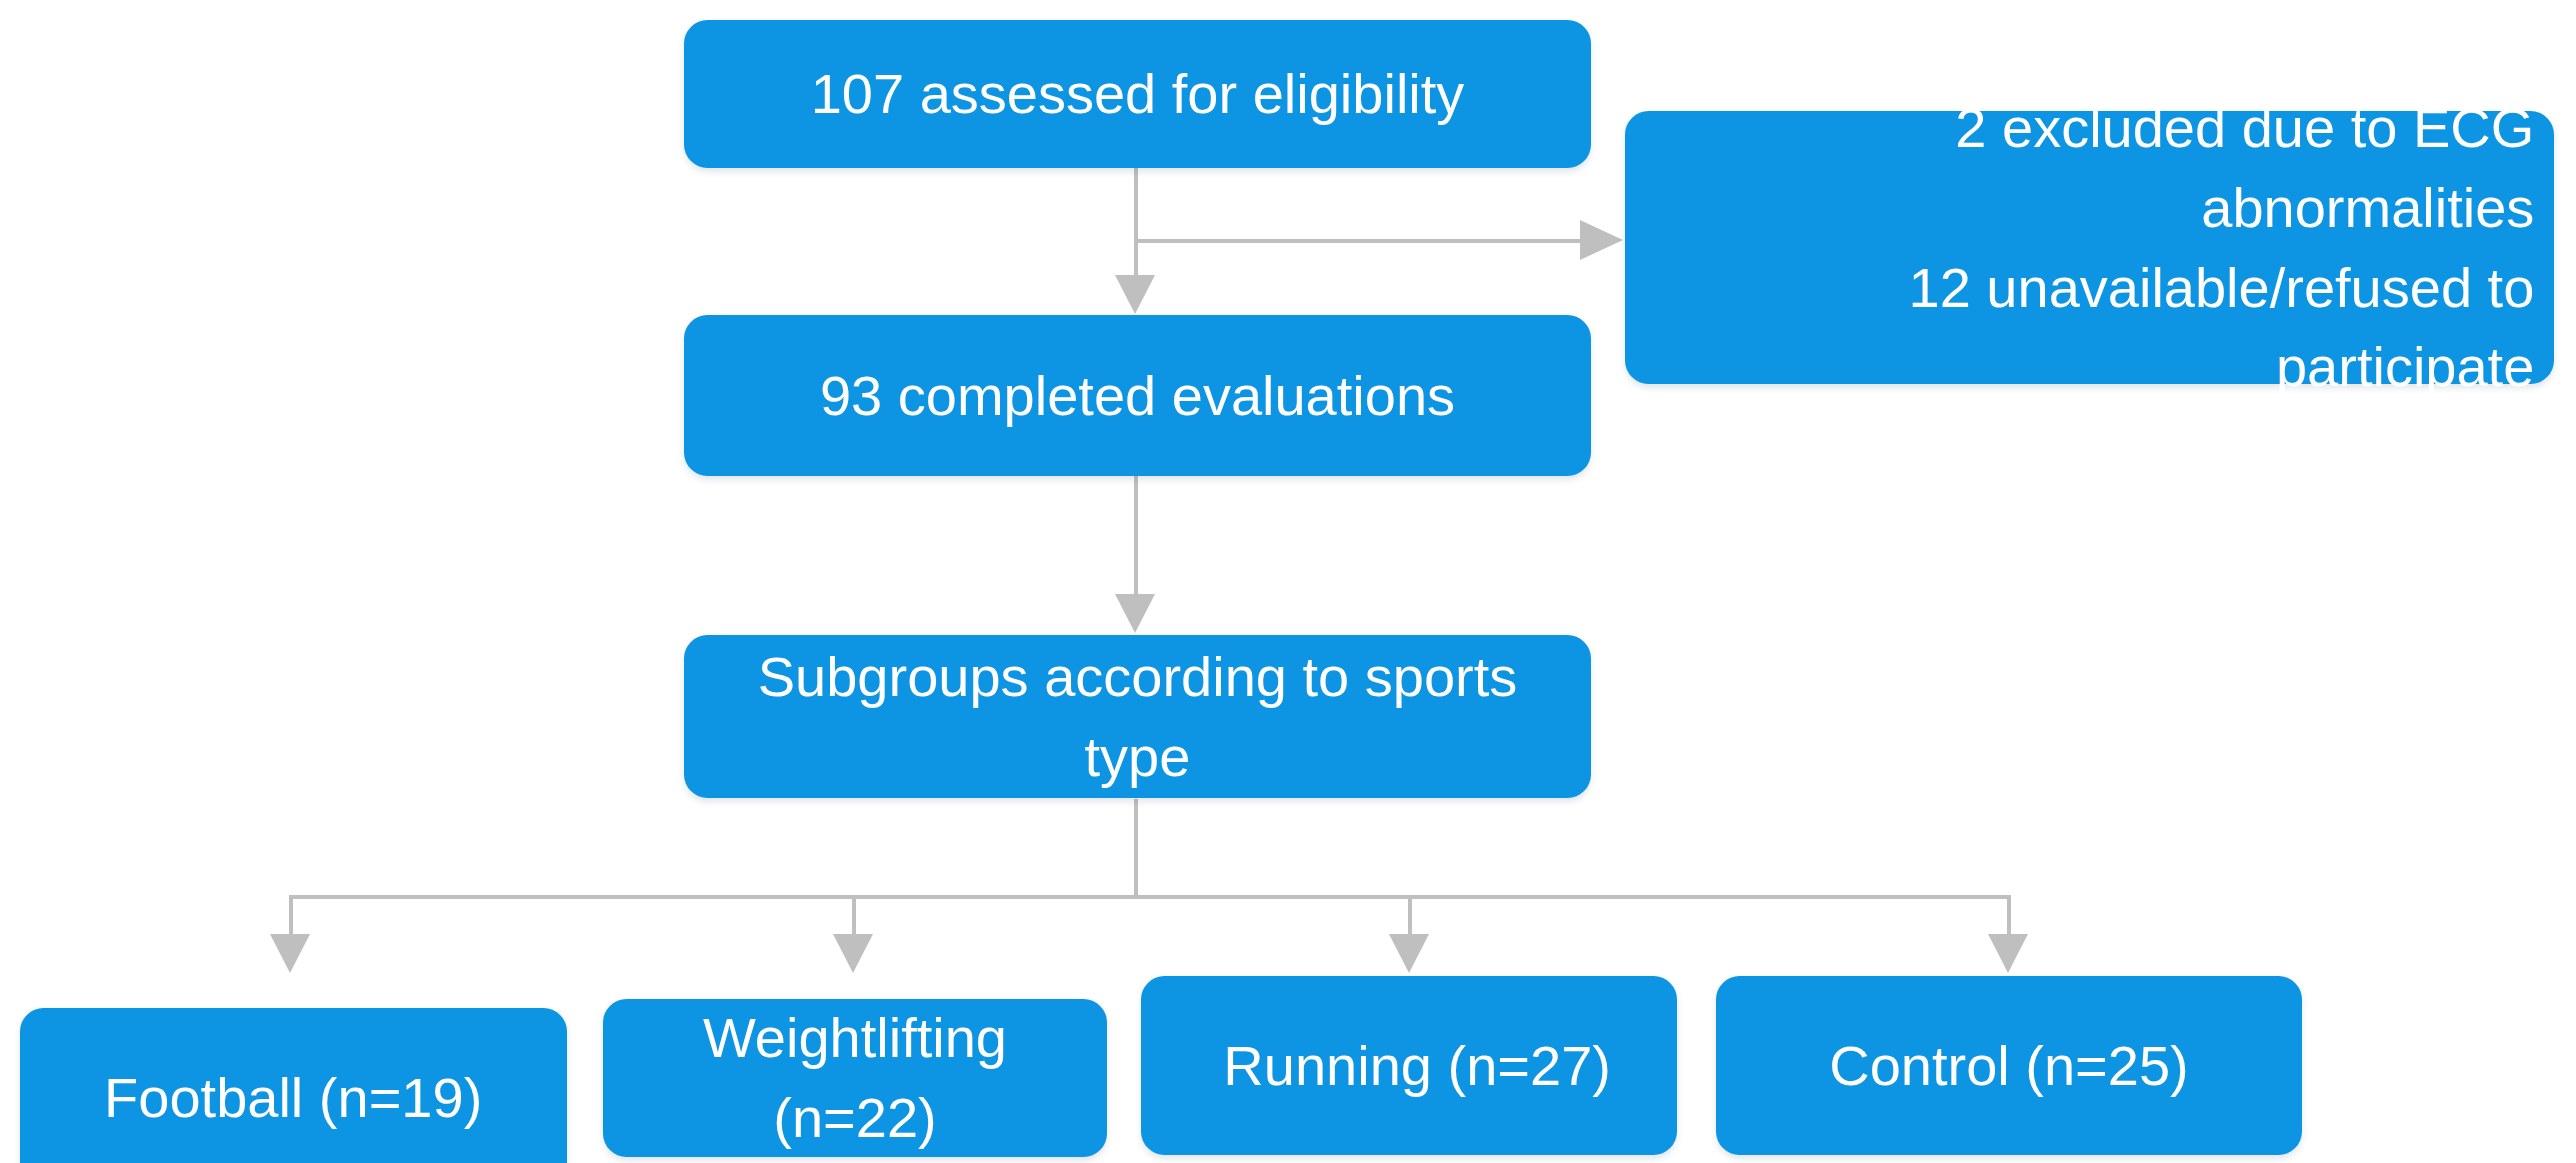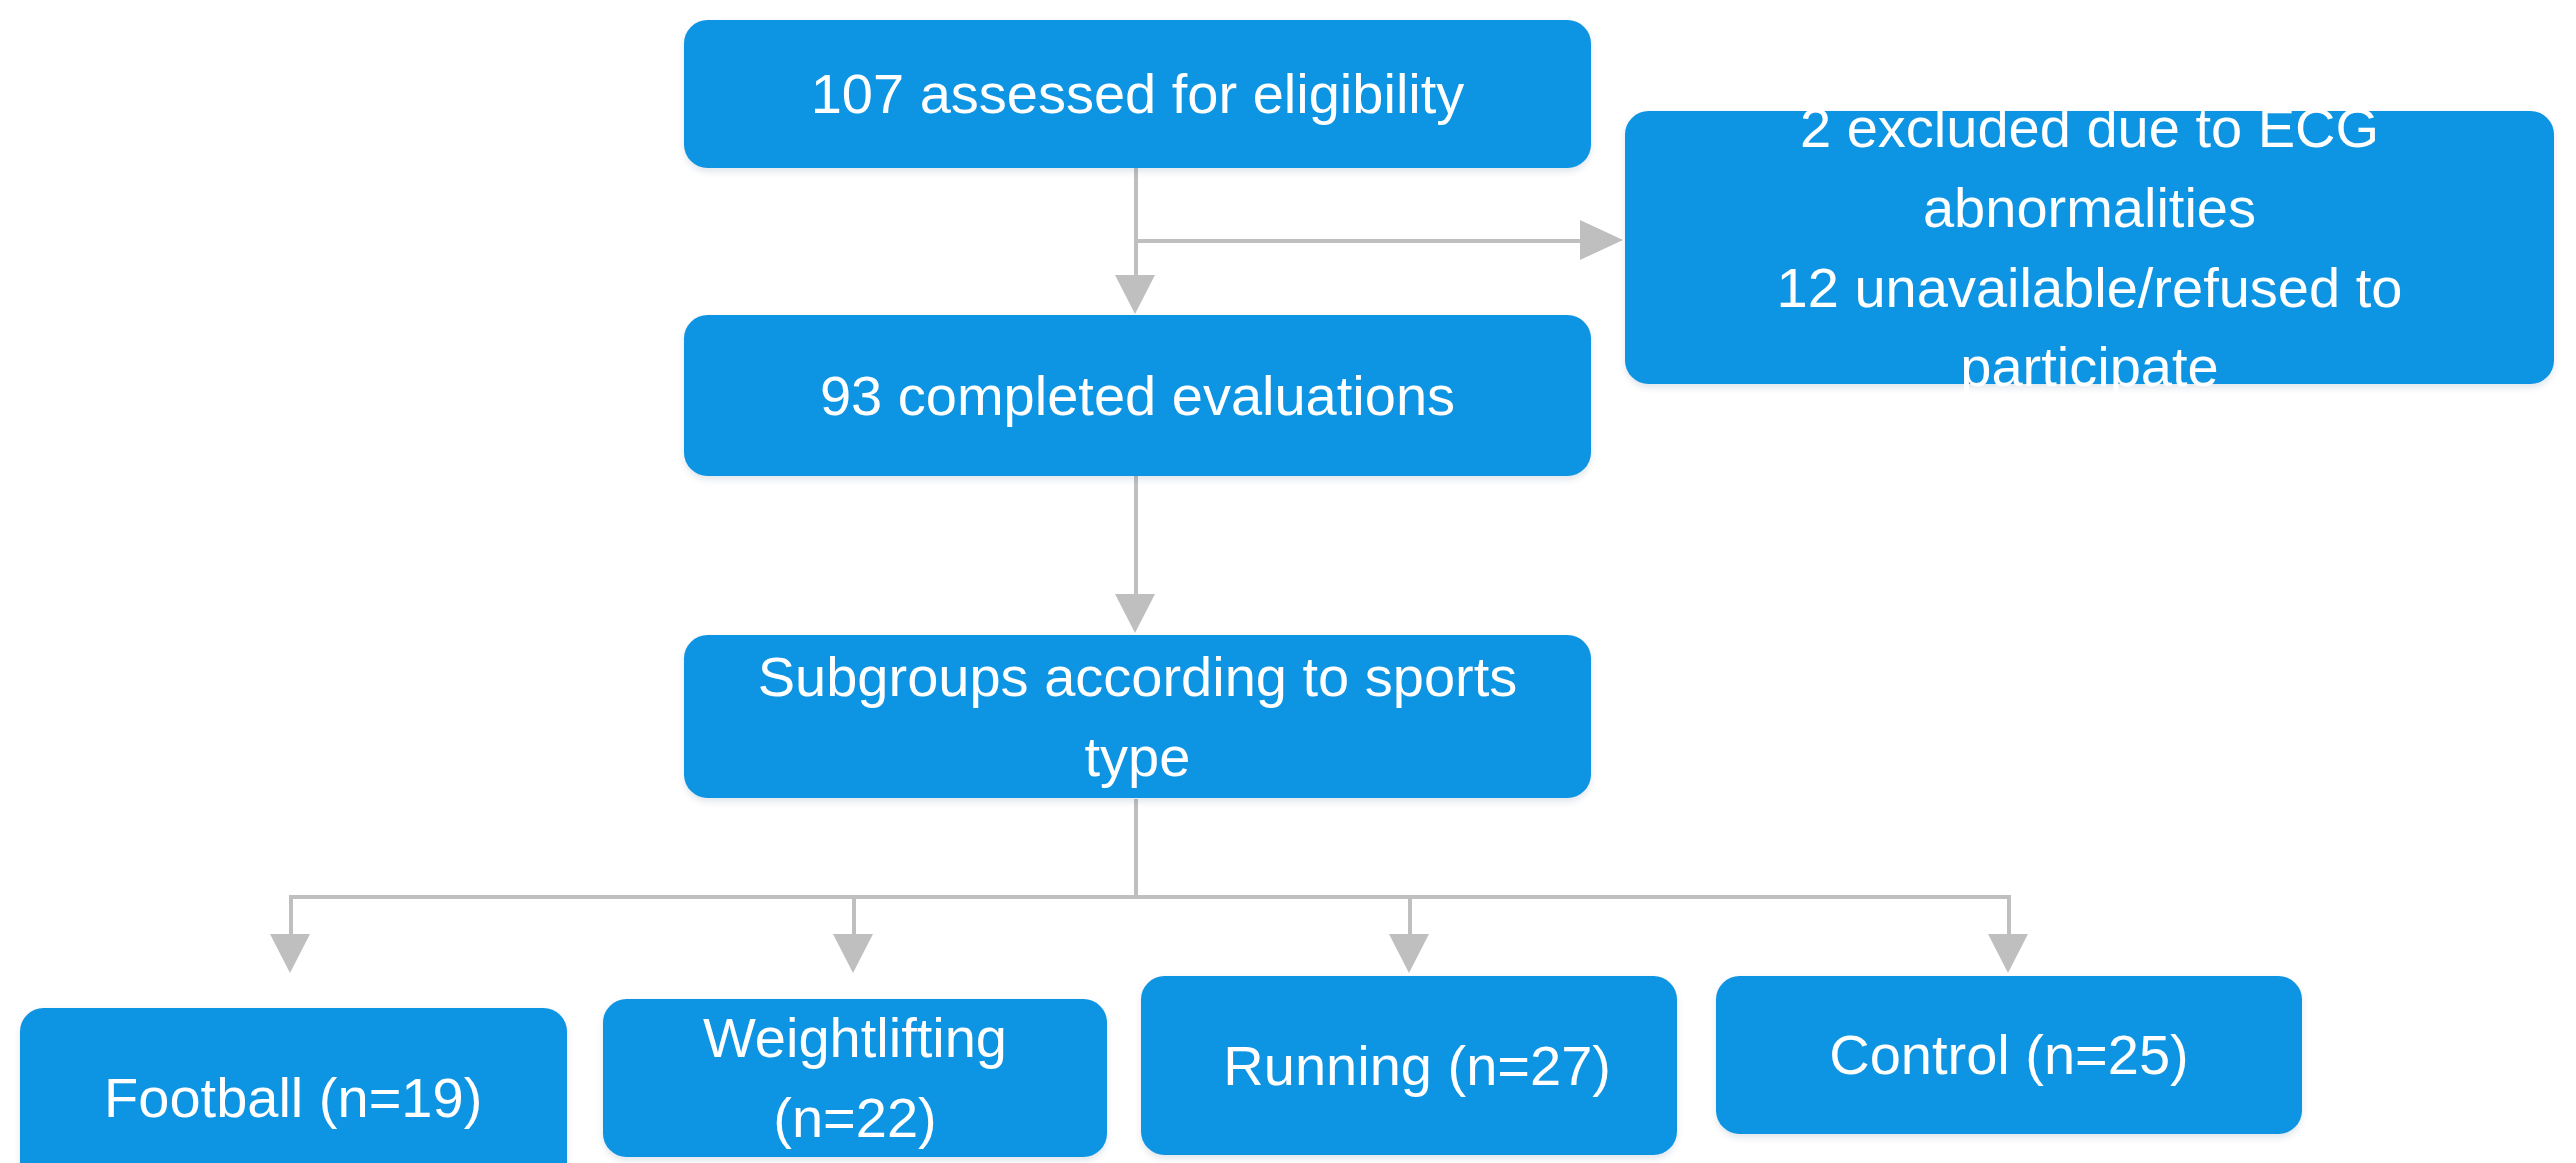--- a/index.html
+++ b/index.html
@@ -74,21 +74,21 @@
   <div class="vline" style="left:1408px;top:895px;height:41px;"></div>
   <div class="arrow-down" style="left:1389px;top:934px;"></div>
 
   <div class="vline" style="left:2007px;top:895px;height:41px;"></div>
   <div class="arrow-down" style="left:1988px;top:934px;"></div>
 
   <div class="node" style="left:684px;top:19.7px;width:907px;height:148px;">
     <span>107 assessed for eligibility</span>
   </div>
 
-  <div class="node" style="left:1625px;top:111px;width:929px;height:273px;">
+  <div class="node" style="left:1625px;top:111px;width:929px;height:273px;text-align:right;">
     <span>2 excluded due to ECG abnormalities</span>
     <span>12 unavailable/refused to participate</span>
   </div>
 
   <div class="node" style="left:684px;top:315px;width:907px;height:161px;">
     <span>93 completed evaluations</span>
   </div>
 
   <div class="node" style="left:684px;top:635px;width:907px;height:163px;">
     <span>Subgroups according to sports type</span>
@@ -99,18 +99,18 @@
   </div>
 
   <div class="node" style="left:603px;top:976px;width:504px;height:158px;margin-top:23px;">
     <span>Weightlifting (n=22)</span>
   </div>
 
   <div class="node" style="left:1141px;top:976px;width:536px;height:179px;padding-left:36px;">
     <span>Running (n=27)</span>
   </div>
 
-  <div class="node" style="left:1716px;top:976px;width:586px;height:158px;">
+  <div class="node" style="left:1716px;top:976px;width:586px;height:179px;">
     <span>Control (n=25)</span>
   </div>
 
 </div>
 
 
 </body></html>

